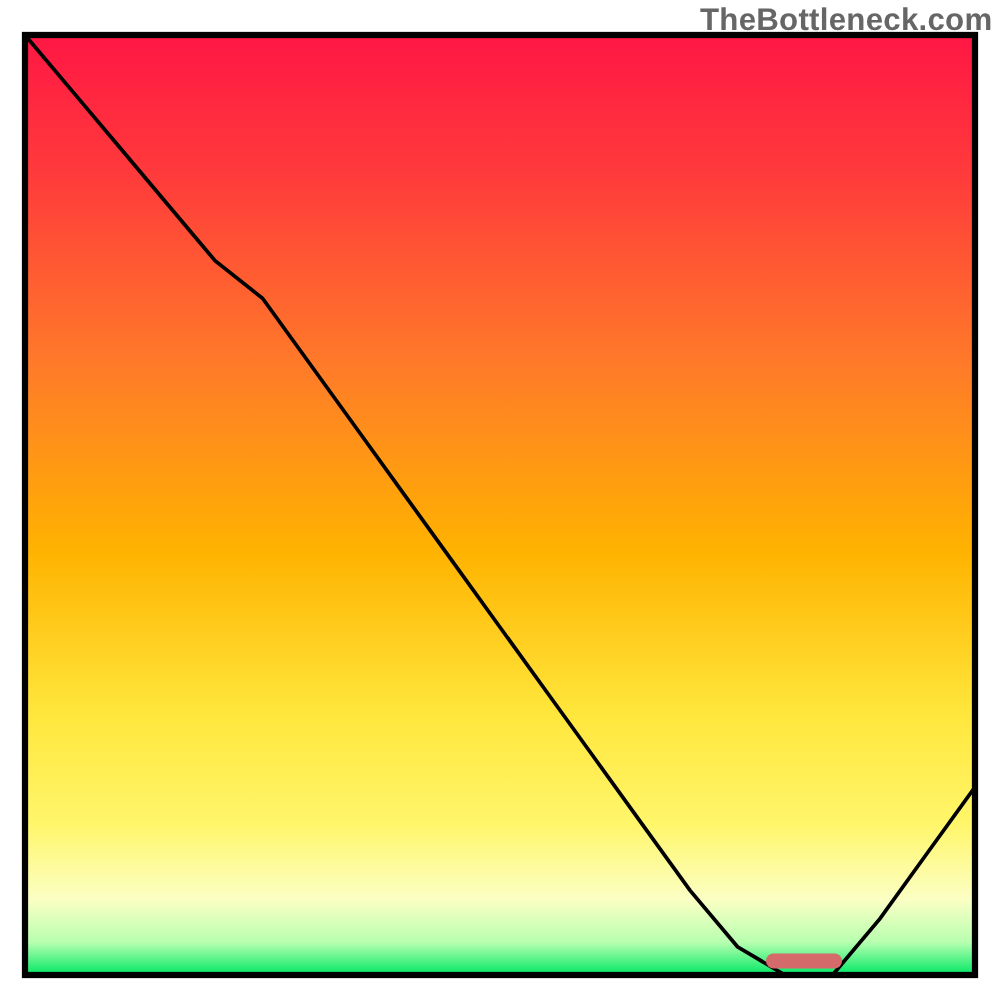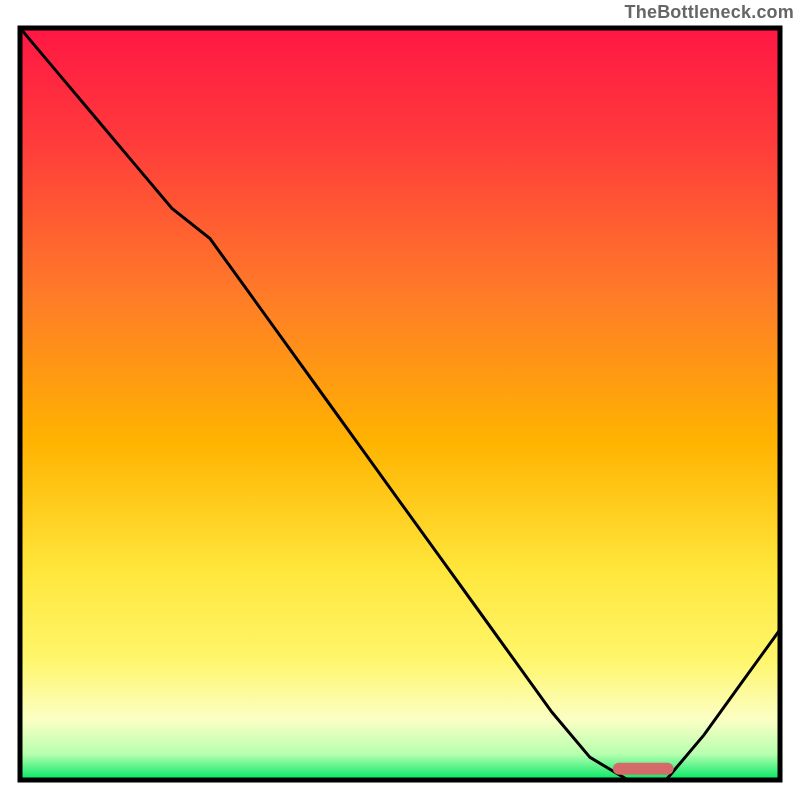--- a/index.html
+++ b/index.html
@@ -13,21 +13,21 @@
   }
   .canvas {
     position: relative;
     width: 800px;
     height: 800px;
   }
   .watermark {
     position: absolute;
     top: 2px;
     right: 6px;
-    font-size: 18px;
+    font-size: 25px;
     font-weight: 600;
     color: #666;
     letter-spacing: 0.2px;
     user-select: none;
   }
   svg.plot {
     position: absolute;
     left: 0;
     top: 0;
   }

